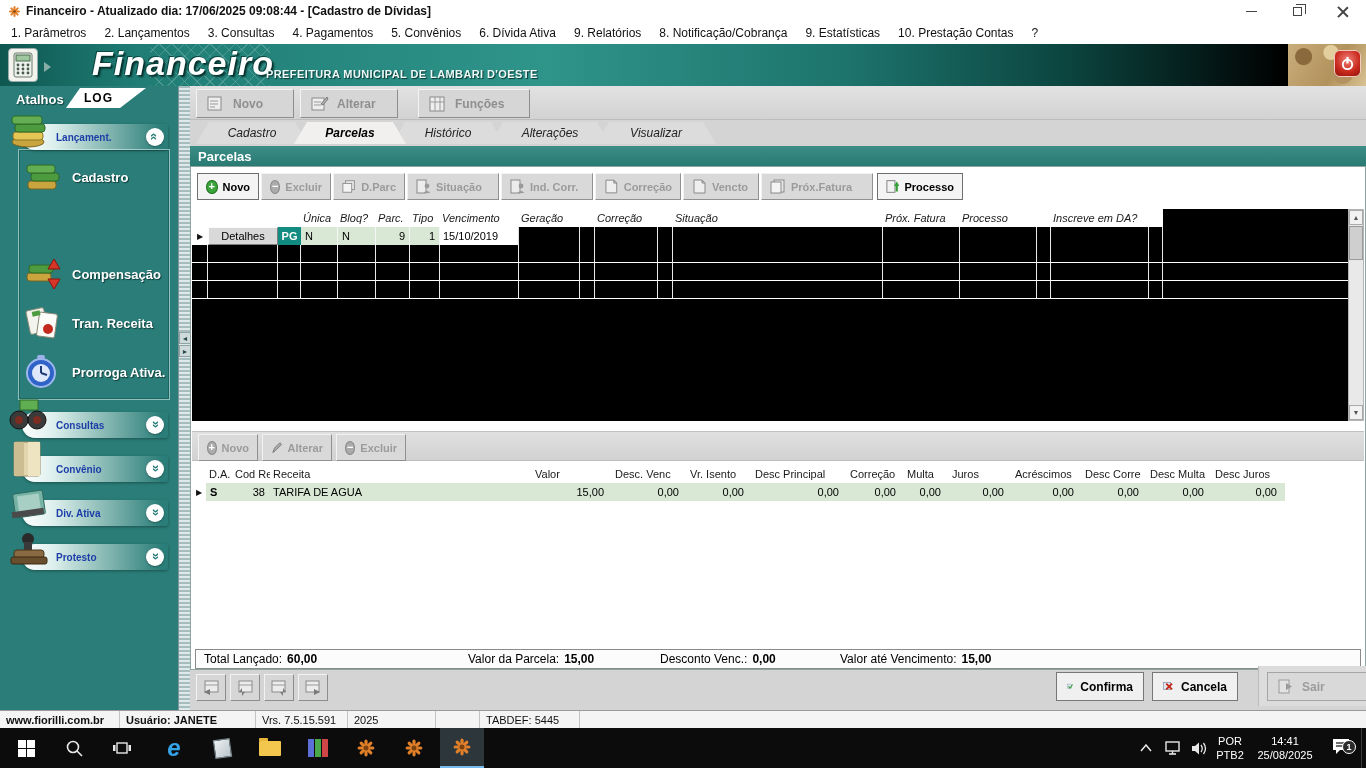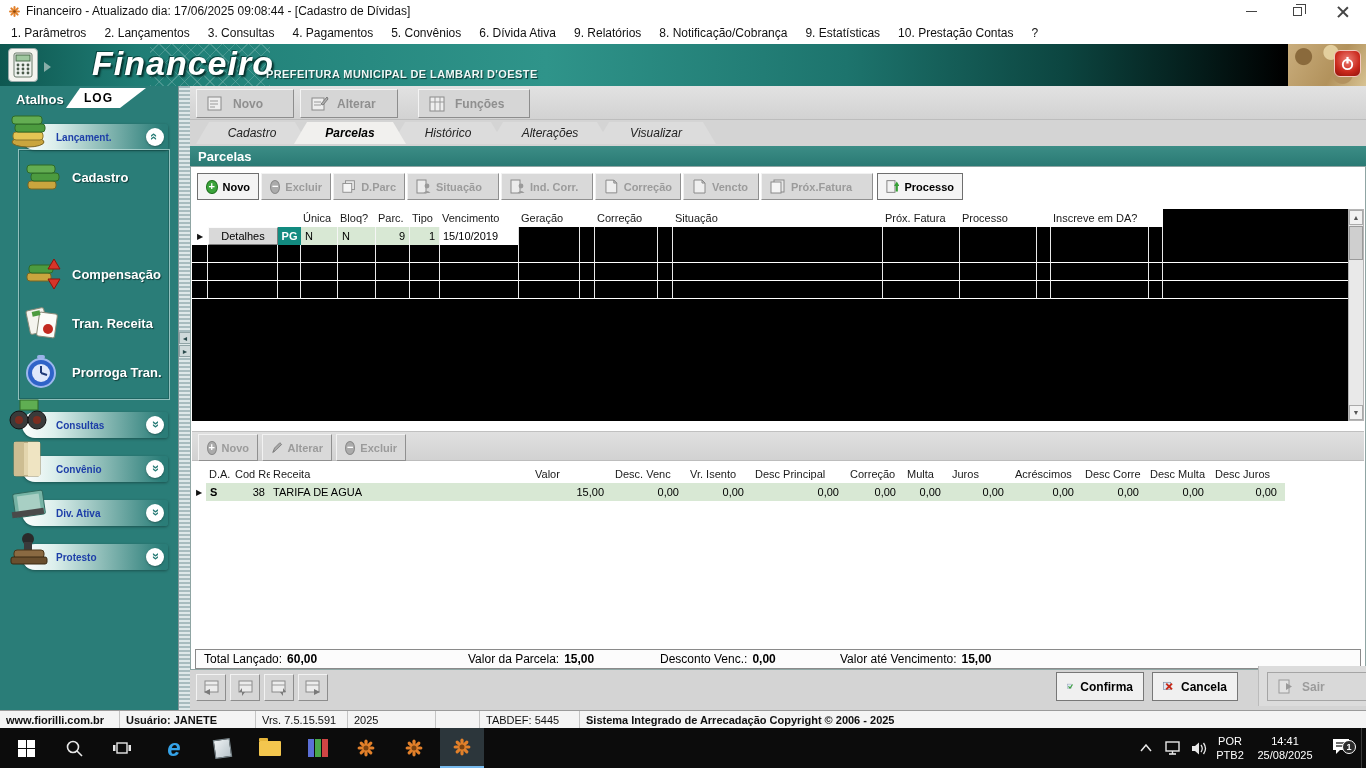--- a/index.html
+++ b/index.html
@@ -1,21 +1,21 @@
 <!DOCTYPE html>
 <html><head>
 <meta charset="utf-8">
 <style>
   html,body{margin:0;padding:0;background:#333;}
   *{box-sizing:border-box;font-family:"Liberation Sans","DejaVu Sans",sans-serif;}
   .stage{position:relative;width:1366px;height:768px;overflow:hidden;background:#d4d4d4;}
   .abs{position:absolute;}
   
   .titlebar{left:0;top:0;width:1366px;height:22px;background:#ffffff;display:flex;align-items:center;}
-  .title-text{font-size:12px;color:#111;margin-left:6px;}
+  .title-text{font-size:12px;color:#111;margin-left:6px;font-weight:bold;}
   .wincontrols{position:absolute;right:0;top:0;height:22px;display:flex;}
   .wbtn{width:46px;height:22px;display:flex;align-items:center;justify-content:center;color:#444;}
   .ico-min{width:11px;height:1px;background:#444;}
   .ico-restore{width:9px;height:9px;border:1px solid #444;position:relative;background:#fff;}
   .ico-restore:before{content:"";position:absolute;left:2px;top:-4px;width:9px;height:9px;border:1px solid #444;border-bottom:none;border-left:none;}
   .ico-close{position:relative;width:12px;height:12px;}
   .ico-close:before,.ico-close:after{content:"";position:absolute;left:5px;top:0;width:1.5px;height:14px;background:#444;}
   .ico-close:before{transform:rotate(45deg);} .ico-close:after{transform:rotate(-45deg);}
   
   .menubar{left:0;top:22px;width:1366px;height:22px;background:#ffffff;display:flex;align-items:center;padding-left:2px;}
@@ -70,21 +70,21 @@
   .pbtn.dis{background:#d9d9d9;border-top:1px solid #f2f2f2;border-left:1px solid #f2f2f2;border-right:1px solid #909090;border-bottom:1px solid #909090;}
   .pbtn.en{background:#f4f4f4;border:1px solid #6f6f6f;}
   .pbtn .lbl{font-size:11px;font-weight:bold;}
   .pbtn.dis .lbl{color:#9b9b9b;}
   .pbtn.en .lbl{color:#000;}
   .circ{width:14px;height:14px;border-radius:50%;display:flex;align-items:center;justify-content:center;color:#fff;font-size:11px;font-weight:bold;line-height:1;}
   
   .grid1{position:absolute;left:1px;top:42px;width:1156px;height:212px;background:#fff;}
   .g1row{display:flex;width:1156px;}
   .g1h{height:18px;font-size:11px;color:#1a1a1a;align-items:center;}
-  .g1h span{padding-left:2px;white-space:nowrap;overflow:hidden;}
+  .g1h span{padding-left:2px;white-space:nowrap;overflow:hidden;font-style:italic;}
   .cell{flex:0 0 auto;height:18px;font-size:11px;display:flex;align-items:center;overflow:hidden;white-space:nowrap;}
   .blk{background:#000;border-right:1px solid #e9e9e9;}
   .grn{background:#d8e8d4;border-right:1px solid #f6f6f6;color:#000;}
   .g1fill{flex:1 1 auto;background:#000;}
   .blackrow .cell{border-bottom:1px solid #fff;}
   .g1bottom{width:1156px;height:122px;background:#000;}
   .detbtn{background:#d9d9d9;border-top:1px solid #fbfbfb;border-left:1px solid #fbfbfb;border-right:1px solid #7e7e7e;border-bottom:1px solid #7e7e7e;justify-content:center;font-size:11px;color:#000;}
   .pgcell{background:#128b80;color:#fff;font-weight:bold;justify-content:center;font-size:11px;}
   
   .vscroll{position:absolute;left:1157px;top:42px;width:16px;height:212px;background:#e9e9e9;border:1px solid #b5b5b5;}
@@ -248,21 +248,21 @@
       <span class="lbl">Tran. Receita</span>
     </div>
     <div class="sb-item" style="top:263px">
       <svg width="38" height="36" viewBox="0 0 38 36">
           <rect x="13" y="1" width="8" height="4" rx="2" fill="#9ab2e8"></rect>
           <circle cx="17" cy="19" r="14" fill="#2f63c8" stroke="#9db8ee" stroke-width="2"></circle>
           <circle cx="17" cy="19" r="9" fill="#dfe8fb"></circle>
           <line x1="17" y1="19" x2="17" y2="12" stroke="#203a78" stroke-width="2"></line>
           <line x1="17" y1="19" x2="23" y2="21" stroke="#203a78" stroke-width="2"></line>
         </svg>
-      <span class="lbl">Prorroga Tran.</span>
+      <span class="lbl">Prorroga Ativa.</span>
     </div>
 
     <svg class="sb-groupicon" style="top:312px" width="44" height="34" viewBox="0 0 44 34">
         <rect x="12" y="2" width="18" height="10" fill="#5fae52" stroke="#2e6b26"></rect>
         <circle cx="11" cy="22" r="9" fill="#3a3a3a" stroke="#111"></circle>
         <circle cx="29" cy="22" r="9" fill="#3a3a3a" stroke="#111"></circle>
         <circle cx="11" cy="22" r="4" fill="#7a2d20"></circle>
         <circle cx="29" cy="22" r="4" fill="#7a2d20"></circle>
       </svg>
     <div class="sb-pill" style="top:326px">
@@ -678,21 +678,20 @@
     </div>
   </div>
 
   <div class="abs statusbar">
     <div class="seg b" style="width:120px">www.fiorilli.com.br</div>
     <div class="seg b" style="width:136px">Usuário: JANETE</div>
     <div class="seg" style="width:92px">Vrs. 7.5.15.591</div>
     <div class="seg" style="width:88px">2025</div>
     <div class="seg" style="width:44px"></div>
     <div class="seg" style="width:100px">TABDEF: 5445</div>
-    <div class="seg b" style="flex:1;border-right:none">Sistema Integrado de Arrecadação Copyright © 2006 - 2025</div>
   </div>
 
   <div class="abs taskbar">
     <div class="tico" style="left:4px;width:44px">
       <svg width="17" height="17" viewBox="0 0 17 17">
           <g fill="#fff">
             <rect x="0" y="0" width="8" height="8"></rect>
             <rect x="9" y="0" width="8" height="8"></rect>
             <rect x="0" y="9" width="8" height="8"></rect>
             <rect x="9" y="9" width="8" height="8"></rect>

